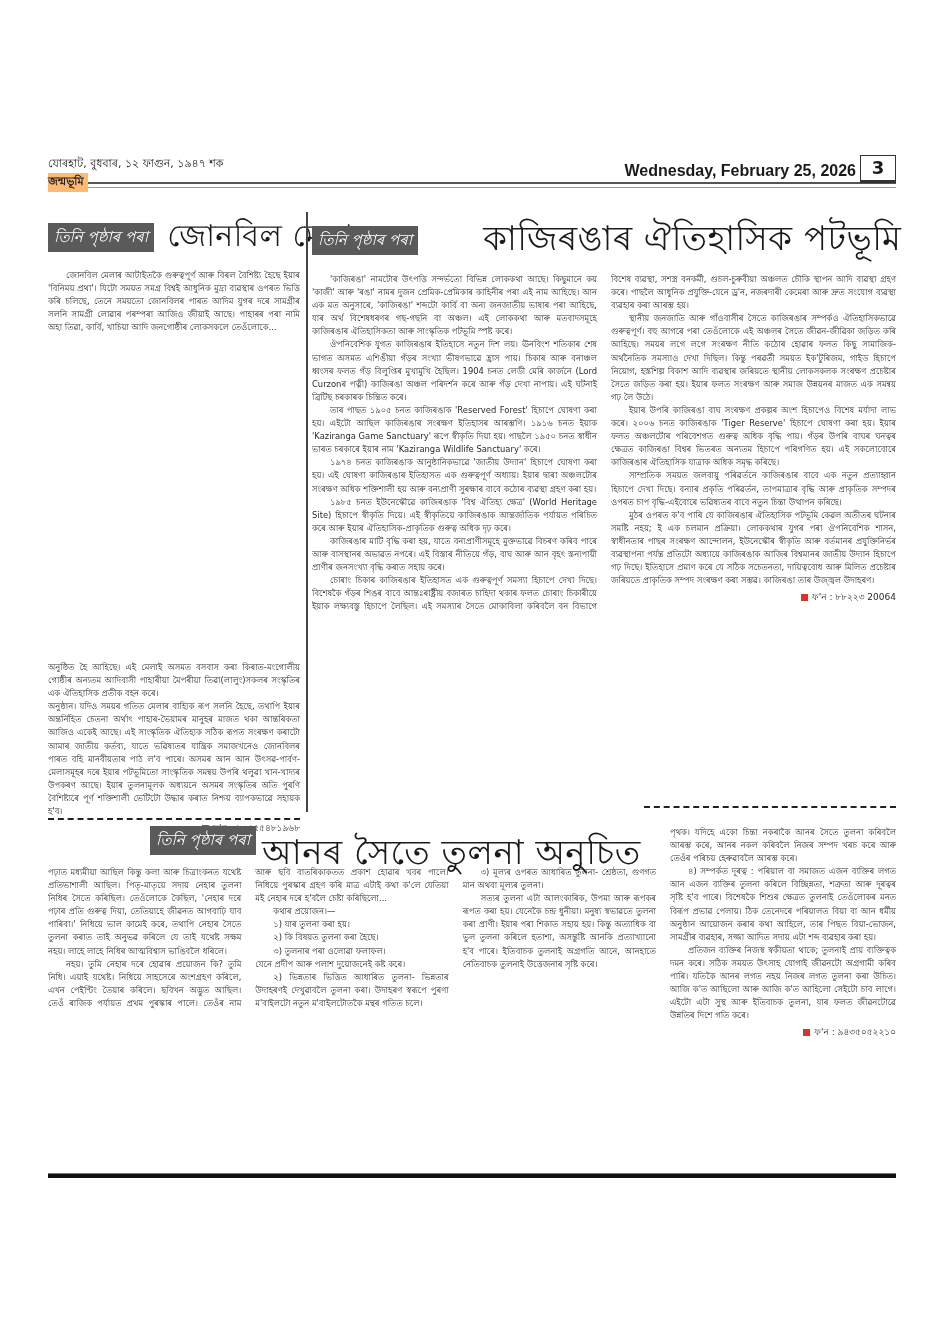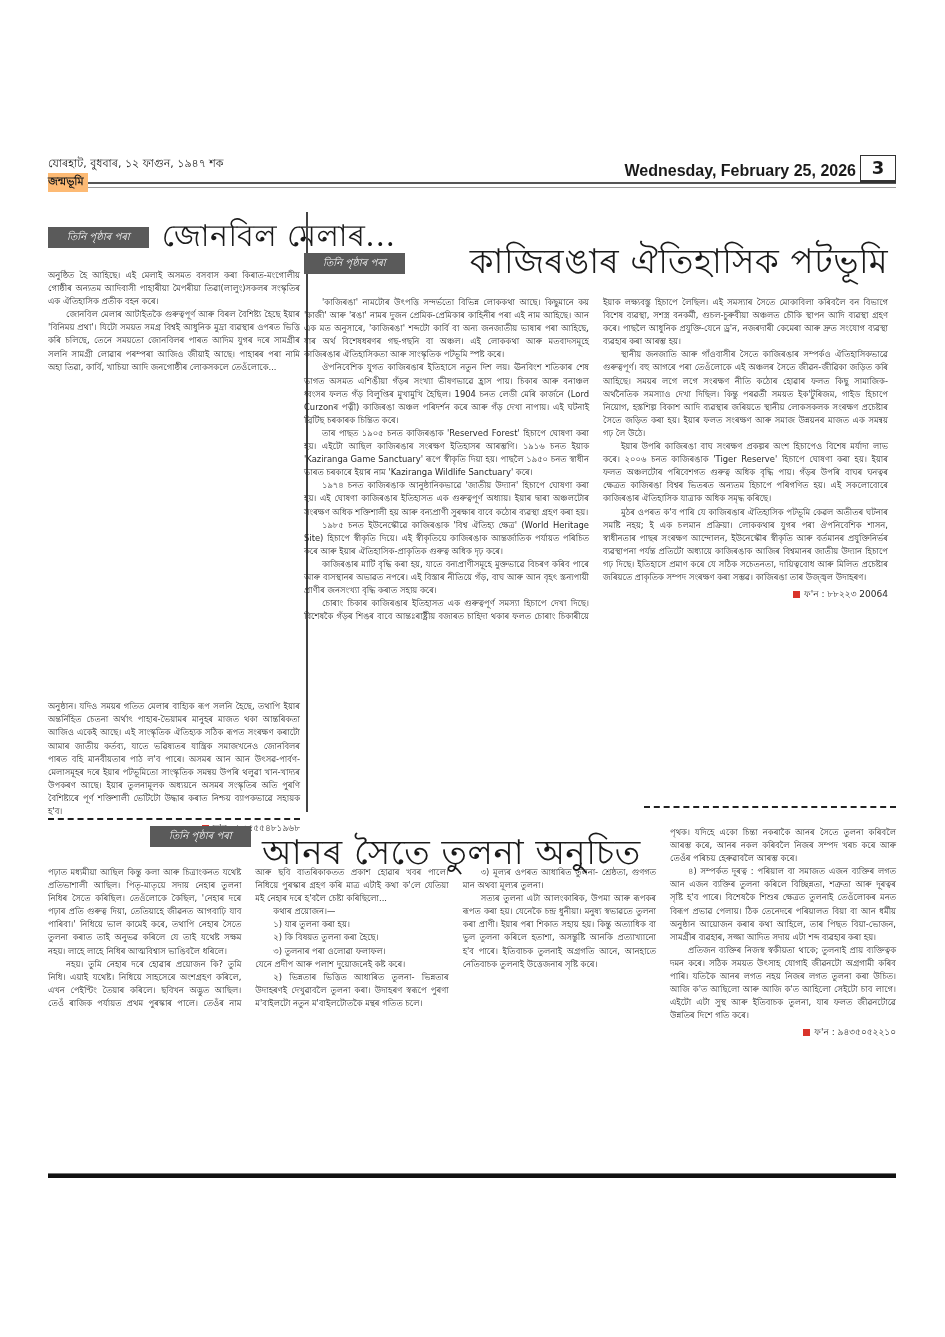--- a/index.html
+++ b/index.html
@@ -10,35 +10,35 @@
   
   .masthead { position: absolute; left: 0; top: 155px; width: 848px; height: 44px; }
   .mh-left { position: absolute; left: 0; top: 0; font-size: 11px; }
   .mh-logo { position: absolute; left: 0; top: 18px; font-size: 11px; font-weight: bold; background: #fdba74; padding-right: 4px; z-index: 2; }
   .mh-right { position: absolute; right: 40px; top: 7px; font-size: 16px; font-weight: bold; font-family: "Liberation Sans", sans-serif; }
   .mh-pageno { position: absolute; right: 0; top: 0; width: 34px; height: 24px; border: 1px solid #333; border-bottom: 3px solid #333; text-align: center; font-size: 18px; font-weight: bold; line-height: 24px; }
   .mh-rule { position: absolute; left: 0; right: 0; top: 27px; height: 3px; border-top: 2px solid #555; border-bottom: 1px solid #999; }
 
   
   .article { position: absolute; }
-  .kicker { display: inline-block; background: #5a5a5a; color: #fff; font-size: 10px; font-style: italic; padding: 2px 19px; vertical-align: middle; text-align: center; }
+  .kicker { display: inline-block; background: #5a5a5a; color: #fff; font-size: 15px; font-style: italic; padding: 2px 6px; vertical-align: middle; text-align: center; }
   .headline { font-family: "DejaVu Serif", serif; font-size: 30px; vertical-align: middle; margin-left: 8px; letter-spacing: 0.5px; }
   .body-text { font-size: 8.4px; line-height: 13.1px; text-align: justify; color: #2a2a2a; }
   .body-text p { margin: 0; text-indent: 18px; }
   .cols2 { column-count: 2; column-gap: 14px; }
   .cols3 { column-count: 3; column-gap: 14px; }
   .phone { text-align: right; font-size: 9px; margin-top: 4px; }
   .phone .sq { display: inline-block; width: 7px; height: 7px; background: #d9342b; margin-right: 4px; vertical-align: middle; }
 
   .vdivider { position: absolute; width: 2px; background: #444; }
   .dash-rule { position: absolute; height: 0; border-top: 2px dashed #222; }
   .solid-rule { position: absolute; height: 4px; background: #111; border-top: 1px solid #777; }
 
   .a1 { left: 0; top: 212px; width: 252px; }
-  .a2 { left: 256px; top: 212px; width: 584px; margin-top: 23px; }
+  .a2 { left: 264px; top: 212px; width: 584px; }
   .a3 { left: 0; top: 826px; width: 848px; }
   .a3 .side { position: absolute; right: 0; top: 0; width: 226px; }
   .a3 .main { position: absolute; left: 0; top: 0; width: 608px; }
 </style>
 </head>
 <body>
 
 <div class="page">
 
   <div class="masthead">
@@ -48,22 +48,22 @@
     <span class="mh-right">Wednesday, February 25, 2026</span>
     <span class="mh-pageno">3</span>
   </div>
 
   <div class="article a1">
     <div style="white-space:nowrap;">
       <span class="kicker">তিনি পৃষ্ঠাৰ পৰা</span>
       <span class="headline">জোনবিল মেলাৰ...</span>
     </div>
     <div class="body-text" style="margin-top:6px;">
+      <p style="height:392px;overflow:hidden;">জোনবিল মেলাৰ আটাইতকৈ গুৰুত্বপূৰ্ণ আৰু বিৰল বৈশিষ্ট্য হৈছে ইয়াৰ 'বিনিময় প্ৰথা'। যিটো সময়ত সমগ্ৰ বিশ্বই আধুনিক মুদ্ৰা ব্যৱস্থাৰ ওপৰত ভিত্তি কৰি চলিছে, তেনে সময়তো জোনবিলৰ পাৰত আদিম যুগৰ দৰে সামগ্ৰীৰ সলনি সামগ্ৰী লোৱাৰ পৰম্পৰা আজিও জীয়াই আছে। পাহাৰৰ পৰা নামি অহা তিৱা, কাৰ্বি, খাচিয়া আদি জনগোষ্ঠীৰ লোকসকলে তেওঁলোকে...</p>
       <p style="text-indent:0">অনুষ্ঠিত হৈ আহিছে। এই মেলাই অসমত বসবাস কৰা কিৰাত-মংগোলীয় গোষ্ঠীৰ অন্যতম আদিবাসী পাহাৰীয়া মৈপৰীয়া তিৱা(লালুং)সকলৰ সংস্কৃতিৰ এক ঐতিহাসিক প্ৰতীক বহন কৰে।</p>
-      <p style="height:392px;overflow:hidden;">জোনবিল মেলাৰ আটাইতকৈ গুৰুত্বপূৰ্ণ আৰু বিৰল বৈশিষ্ট্য হৈছে ইয়াৰ 'বিনিময় প্ৰথা'। যিটো সময়ত সমগ্ৰ বিশ্বই আধুনিক মুদ্ৰা ব্যৱস্থাৰ ওপৰত ভিত্তি কৰি চলিছে, তেনে সময়তো জোনবিলৰ পাৰত আদিম যুগৰ দৰে সামগ্ৰীৰ সলনি সামগ্ৰী লোৱাৰ পৰম্পৰা আজিও জীয়াই আছে। পাহাৰৰ পৰা নামি অহা তিৱা, কাৰ্বি, খাচিয়া আদি জনগোষ্ঠীৰ লোকসকলে তেওঁলোকে...</p>
       <p style="text-indent:0">অনুষ্ঠান। যদিও সময়ৰ গতিত মেলাৰ বাহ্যিক ৰূপ সলনি হৈছে, তথাপি ইয়াৰ অন্তৰ্নিহিত চেতনা অৰ্থাৎ পাহাৰ-ভৈয়ামৰ মানুহৰ মাজত থকা আন্তৰিকতা আজিও একেই আছে। এই সাংস্কৃতিক ঐতিহ্যক সঠিক ৰূপত সংৰক্ষণ কৰাটো আমাৰ জাতীয় কৰ্তব্য, যাতে ভৱিষ্যতৰ যান্ত্ৰিক সমাজখনেও জোনবিলৰ পাৰত বহি মানবীয়তাৰ পাঠ ল'ব পাৰে। অসমৰ আন আন উৎসৱ-পাৰ্বণ-মেলাসমূহৰ দৰে ইয়াৰ পটভূমিতো সাংস্কৃতিক সমন্বয় উপৰি থলুৱা খান-খাদ্যৰ উপকৰণ আছে। ইয়াৰ তুলনামূলক অধ্যয়নে অসমৰ সংস্কৃতিৰ অতি পুৰণি বৈশিষ্ট্যৰে পূৰ্ণ শক্তিশালী ভেটিটো উদ্ধাৰ কৰাত নিশ্চয় ব্যাপকভাৱে সহায়ক হ'ব।</p>
       <div class="phone">
         <span class="sq"></span><span>ফ'ন : ৯৩৫৫৫৪৮১৯৬৮</span>
       </div>
     </div>
   </div>
 
   <div class="vdivider" style="left:258px; top:212px; height:600px;"></div>
 
   <div class="article a2">
@@ -74,20 +74,21 @@
     <div class="body-text cols2" style="margin-top:4px; height:560px;">
       <p>'কাজিৰঙা' নামটোৰ উৎপত্তি সন্দৰ্ভতো বিভিন্ন লোককথা আছে। কিছুমানে কয় 'কাজী' আৰু 'ৰঙা' নামৰ দুজন প্ৰেমিক-প্ৰেমিকাৰ কাহিনীৰ পৰা এই নাম আহিছে। আন এক মত অনুসাৰে, 'কাজিৰঙা' শব্দটো কাৰ্বি বা অন্য জনজাতীয় ভাষাৰ পৰা আহিছে, যাৰ অৰ্থ বিশেষধৰণৰ গছ-গছনি বা অঞ্চল। এই লোককথা আৰু মতবাদসমূহে কাজিৰঙাৰ ঐতিহাসিকতা আৰু সাংস্কৃতিক পটভূমি স্পষ্ট কৰে।</p>
       <p>ঔপনিবেশিক যুগত কাজিৰঙাৰ ইতিহাসে নতুন দিশ লয়। ঊনবিংশ শতিকাৰ শেষ ভাগত অসমত এশিঙীয়া গঁড়ৰ সংখ্যা ভীষণভাৱে হ্ৰাস পায়। চিকাৰ আৰু বনাঞ্চল ধ্বংসৰ ফলত গঁড় বিলুপ্তিৰ মুখামুখি হৈছিল। 1904 চনত লেডী মেৰি কাৰ্জনে (Lord Curzonৰ পত্নী) কাজিৰঙা অঞ্চল পৰিদৰ্শন কৰে আৰু গঁড় দেখা নাপায়। এই ঘটনাই ব্ৰিটিছ চৰকাৰক চিন্তিত কৰে।</p>
       <p>তাৰ পাছত ১৯০৫ চনত কাজিৰঙাক 'Reserved Forest' হিচাপে ঘোষণা কৰা হয়। এইটো আছিল কাজিৰঙাৰ সংৰক্ষণ ইতিহাসৰ আৰম্ভণি। ১৯১৬ চনত ইয়াক 'Kaziranga Game Sanctuary' ৰূপে স্বীকৃতি দিয়া হয়। পাছলৈ ১৯৫০ চনত স্বাধীন ভাৰত চৰকাৰে ইয়াৰ নাম 'Kaziranga Wildlife Sanctuary' কৰে।</p>
       <p>১৯৭৪ চনত কাজিৰঙাক আনুষ্ঠানিকভাৱে 'জাতীয় উদ্যান' হিচাপে ঘোষণা কৰা হয়। এই ঘোষণা কাজিৰঙাৰ ইতিহাসত এক গুৰুত্বপূৰ্ণ অধ্যায়। ইয়াৰ দ্বাৰা অঞ্চলটোৰ সংৰক্ষণ অধিক শক্তিশালী হয় আৰু বন্যপ্ৰাণী সুৰক্ষাৰ বাবে কঠোৰ ব্যৱস্থা গ্ৰহণ কৰা হয়।</p>
       <p>১৯৮৫ চনত ইউনেস্কৌৱে কাজিৰঙাক 'বিশ্ব ঐতিহ্য ক্ষেত্ৰ' (World Heritage Site) হিচাপে স্বীকৃতি দিয়ে। এই স্বীকৃতিয়ে কাজিৰঙাক আন্তৰ্জাতিক পৰ্যায়ত পৰিচিত কৰে আৰু ইয়াৰ ঐতিহাসিক-প্ৰাকৃতিক গুৰুত্ব অধিক দৃঢ় কৰে।</p>
       <p>কাজিৰঙাৰ মাটি বৃদ্ধি কৰা হয়, যাতে বন্যপ্ৰাণীসমূহে মুক্তভাৱে বিচৰণ কৰিব পাৰে আৰু বাসস্থানৰ অভাৱত নপৰে। এই বিস্তাৰ নীতিয়ে গঁড়, বাঘ আৰু আন বৃহৎ স্তন্যপায়ী প্ৰাণীৰ জনসংখ্যা বৃদ্ধি কৰাত সহায় কৰে।</p>
       <p>চোৰাং চিকাৰ কাজিৰঙাৰ ইতিহাসত এক গুৰুত্বপূৰ্ণ সমস্যা হিচাপে দেখা দিছে। বিশেষকৈ গঁড়ৰ শিঙৰ বাবে আন্তঃৰাষ্ট্ৰীয় বজাৰত চাহিদা থকাৰ ফলত চোৰাং চিকাৰীয়ে ইয়াক লক্ষ্যবস্তু হিচাপে লৈছিল। এই সমস্যাৰ সৈতে মোকাবিলা কৰিবলৈ বন বিভাগে বিশেষ ব্যৱস্থা, সশস্ত্ৰ বনকৰ্মী, গুচল-চুৰুবীয়া অঞ্চলত চৌকি স্থাপন আদি ব্যৱস্থা গ্ৰহণ কৰে। পাছলৈ আধুনিক প্ৰযুক্তি-যেনে ড্ৰ'ন, নজৰদাৰী কেমেৰা আৰু দ্ৰুত সংযোগ ব্যৱস্থা ব্যৱহাৰ কৰা আৰম্ভ হয়।</p>
       <p>স্থানীয় জনজাতি আৰু গাঁওবাসীৰ সৈতে কাজিৰঙাৰ সম্পৰ্কও ঐতিহাসিকভাৱে গুৰুত্বপূৰ্ণ। বহু আগৰে পৰা তেওঁলোকে এই অঞ্চলৰ সৈতে জীৱন-জীৱিকা জড়িত কৰি আহিছে। সময়ৰ লগে লগে সংৰক্ষণ নীতি কঠোৰ হোৱাৰ ফলত কিছু সামাজিক-অৰ্থনৈতিক সমস্যাও দেখা দিছিল। কিন্তু পৰৱৰ্তী সময়ত ইক'টুৰিজম, গাইড হিচাপে নিয়োগ, হস্তশিল্প বিকাশ আদি ব্যৱস্থাৰ জৰিয়তে স্থানীয় লোকসকলক সংৰক্ষণ প্ৰচেষ্টাৰ সৈতে জড়িত কৰা হয়। ইয়াৰ ফলত সংৰক্ষণ আৰু সমাজ উন্নয়নৰ মাজত এক সমন্বয় গঢ় লৈ উঠে।</p>
       <p>ইয়াৰ উপৰি কাজিৰঙা বাঘ সংৰক্ষণ প্ৰকল্পৰ অংশ হিচাপেও বিশেষ মৰ্যাদা লাভ কৰে। ২০০৬ চনত কাজিৰঙাক 'Tiger Reserve' হিচাপে ঘোষণা কৰা হয়। ইয়াৰ ফলত অঞ্চলটোৰ পৰিবেশগত গুৰুত্ব অধিক বৃদ্ধি পায়। গঁড়ৰ উপৰি বাঘৰ ঘনত্বৰ ক্ষেত্ৰত কাজিৰঙা বিশ্বৰ ভিতৰত অন্যতম হিচাপে পৰিগণিত হয়। এই সকলোবোৰে কাজিৰঙাৰ ঐতিহাসিক যাত্ৰাক অধিক সমৃদ্ধ কৰিছে।</p>
+      <p>সাম্প্ৰতিক সময়ত জলবায়ু পৰিৱৰ্তনে কাজিৰঙাৰ বাবে এক নতুন প্ৰত্যাহ্বান হিচাপে দেখা দিছে। বন্যাৰ প্ৰকৃতি পৰিৱৰ্তন, তাপমাত্ৰাৰ বৃদ্ধি আৰু প্ৰাকৃতিক সম্পদৰ ওপৰত চাপ বৃদ্ধি-এইবোৰে ভৱিষ্যতৰ বাবে নতুন চিন্তা উত্থাপন কৰিছে।</p>
       <p>মুঠৰ ওপৰত ক'ব পাৰি যে কাজিৰঙাৰ ঐতিহাসিক পটভূমি কেৱল অতীতৰ ঘটনাৰ সমষ্টি নহয়; ই এক চলমান প্ৰক্ৰিয়া। লোককথাৰ যুগৰ পৰা ঔপনিবেশিক শাসন, স্বাধীনতাৰ পাছৰ সংৰক্ষণ আন্দোলন, ইউনেস্কৌৰ স্বীকৃতি আৰু বৰ্তমানৰ প্ৰযুক্তিনিৰ্ভৰ ব্যৱস্থাপনা পৰ্যন্ত প্ৰতিটো অধ্যায়ে কাজিৰঙাক আজিৰ বিশ্বমানৰ জাতীয় উদ্যান হিচাপে গঢ় দিছে। ইতিহাসে প্ৰমাণ কৰে যে সঠিক সচেতনতা, দায়িত্ববোধ আৰু মিলিত প্ৰচেষ্টাৰ জৰিয়তে প্ৰাকৃতিক সম্পদ সংৰক্ষণ কৰা সম্ভৱ। কাজিৰঙা তাৰ উজ্জ্বল উদাহৰণ।</p>
       <div class="phone">
         <span class="sq"></span><span>ফ'ন : ৮৮২২৩ 20064</span>
       </div>
     </div>
   </div>
 
   <div class="dash-rule" style="left:0; top:818px; width:252px;"></div>
   <div class="dash-rule" style="left:596px; top:806px; width:252px;"></div>
 

